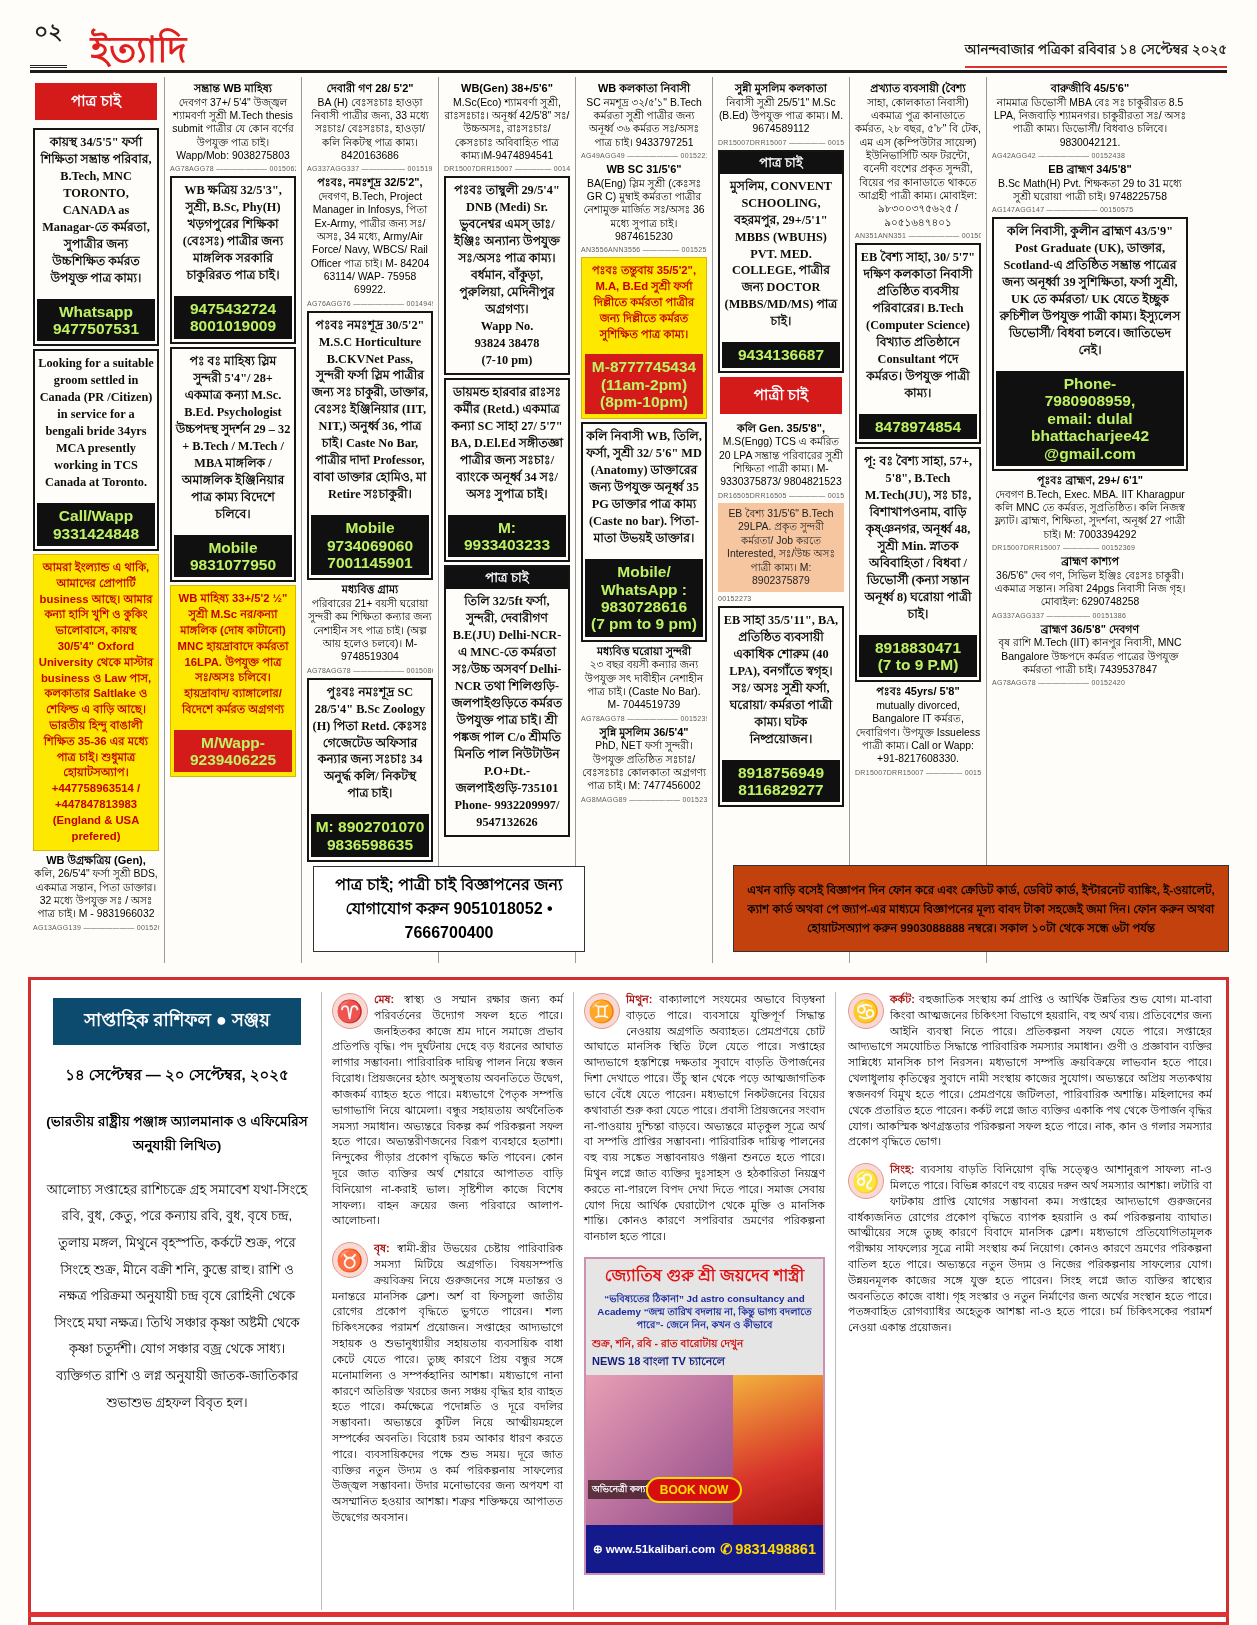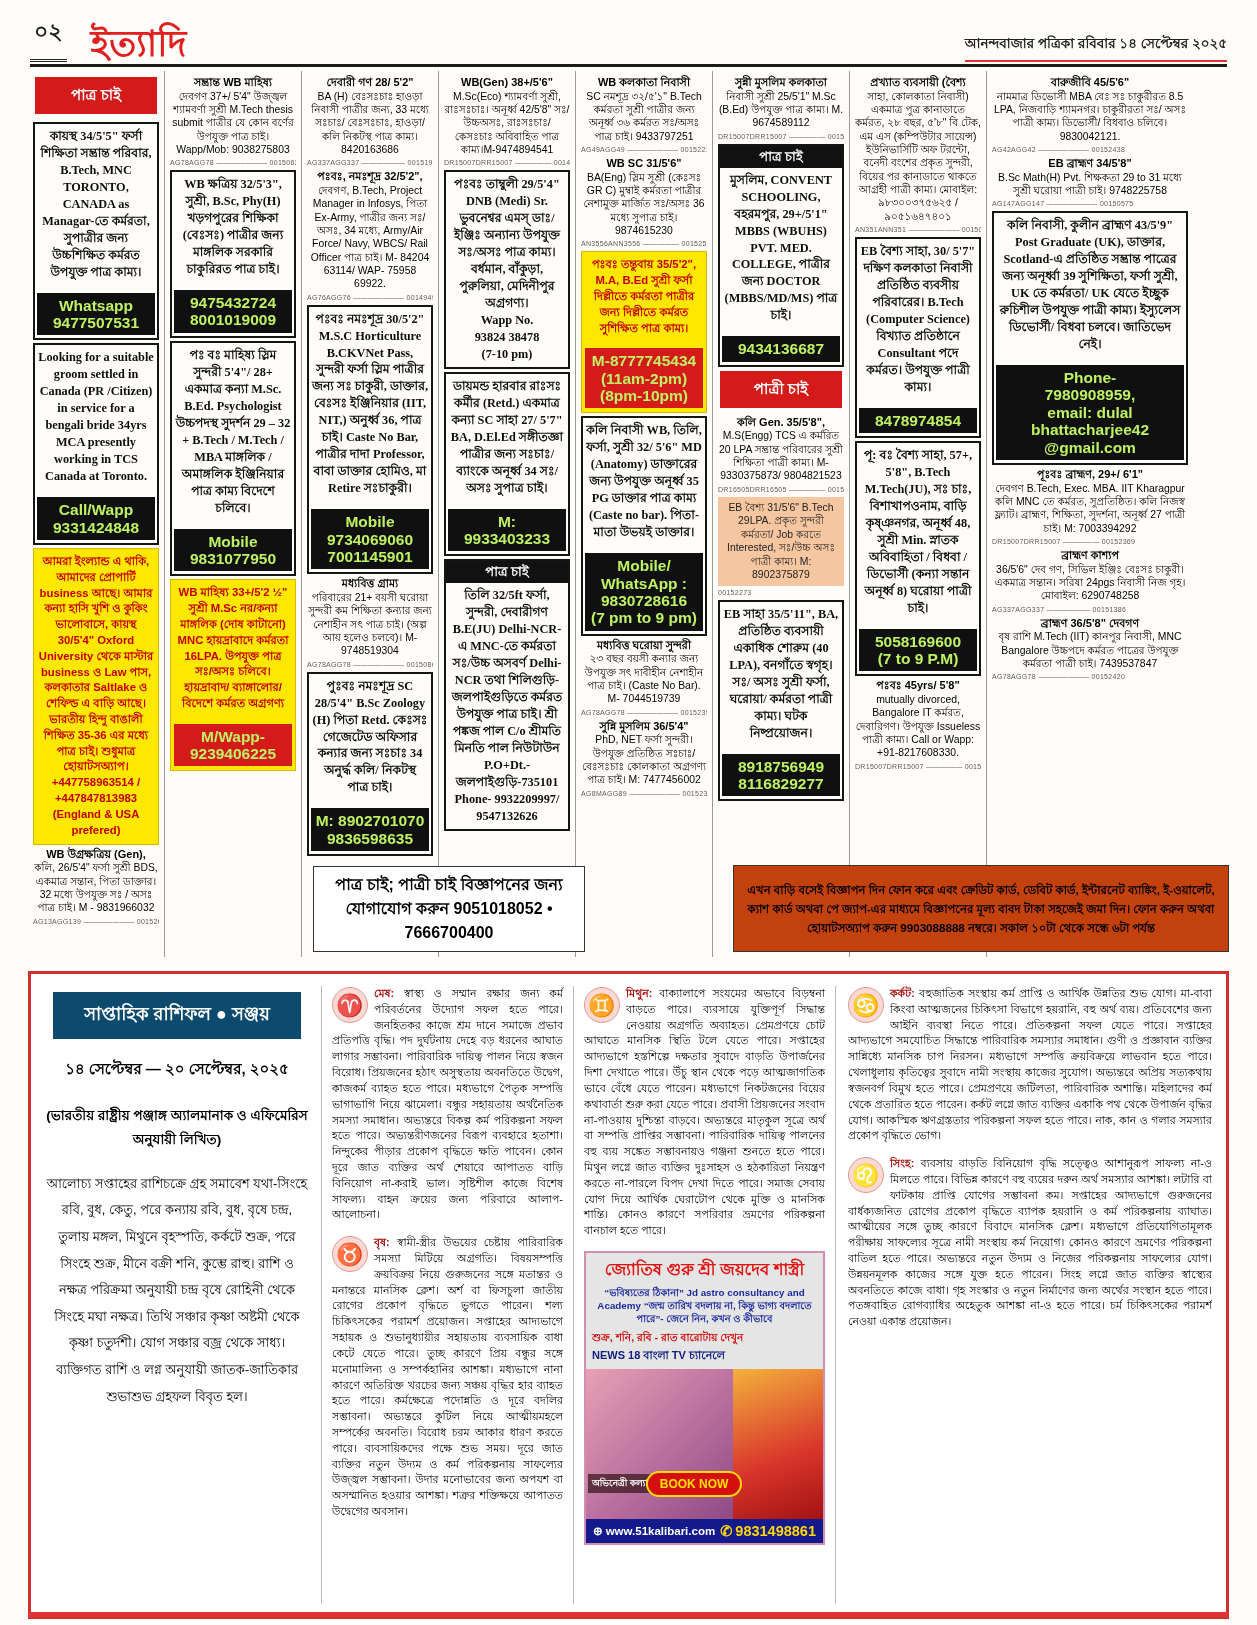--- a/index.html
+++ b/index.html
@@ -5,21 +5,21 @@
   * { box-sizing: border-box; margin: 0; padding: 0; }
   html,body { background:#e8e8e4; }
   body { font-family:"Liberation Sans", sans-serif; }
   .page { position:relative; width:1257px; height:1625px; margin:0 auto; background:#fffdfa; overflow:hidden; }
 
   
   .masthead { display:flex; justify-content:space-between; align-items:flex-end;
     margin:14px 30px 0; border-bottom:3px solid #1b1b1b; padding-bottom:2px; }
   .mast-left { display:flex; align-items:flex-end; gap:14px; }
   .page-number { font-family:"Liberation Serif", serif; font-size:22px; font-weight:bold; color:#222;
-    border-bottom:3px double #222; padding:0 4px 8px; }
+    border-bottom:3px double #222; padding:0 4px 14px; }
   .section-title { color:#e01f1f; font-size:36px; font-weight:bold; font-family:"Liberation Serif", serif;
     line-height:0.9; padding:0 10px 2px; }
   .mast-right { font-size:13.5px; font-weight:bold; color:#222; padding-bottom:4px; border-bottom:2px solid #d33; }
 
   
   .classifieds { position:relative; display:flex; margin:4px 28px 0; height:886px; overflow:hidden; }
   .col { flex:0 0 137px; border-right:1px solid #9a9a9a; padding:2px 5px; overflow:hidden; }
   .col:last-child { flex:0 0 206px; border-right:none; }
   .sec-header { background:#d51a1a; color:#fff; text-align:center; font-weight:bold;
     font-size:15px; padding:6px 2px; margin:4px 2px 8px; }
@@ -70,21 +70,21 @@
   .astro-tv1 { color:#d01212; font-weight:bold; font-size:10.5px; padding:1px 6px 0; }
   .astro-tv2 { color:#15207e; font-weight:bold; font-size:11px; padding:0 6px 3px; }
   .astro-photos { position:relative; height:150px; display:flex; }
   .astro-photo-l { width:62%; background:linear-gradient(135deg,#e8a0b4,#b96f9e 55%,#8d4a85); position:relative; }
   .astro-photo-r { width:38%; background:linear-gradient(160deg,#f3b13c,#d8352b 60%,#a31313); }
   .astro-caption { position:absolute; left:2px; bottom:26px; background:rgba(40,10,10,0.65); color:#fff;
     font-size:9px; font-weight:bold; padding:2px 4px; }
   .book-now { position:absolute; right:34%; bottom:22px; background:#d50f0f; color:#ffe000;
     font-weight:bold; font-size:12px; padding:4px 12px; border-radius:14px; border:2px solid #ffd900; }
   .astro-bar { background:#141a8c; color:#fff; display:flex; justify-content:space-between; align-items:center;
-    padding:4px 7px; font-weight:bold; font-size:11.5px; }
+    padding:16px 7px; font-weight:bold; font-size:11.5px; }
   .astro-web { color:#fff; }
   .astro-phone { color:#ffd900; font-size:14.5px; }
   .icon { display:inline-block; margin-right:3px; }
 
   .bottom-rule { position:absolute; left:28px; right:28px; bottom:8px; height:5px; background:#e03434; }
 </style>
 </head>
 <body>
 
 <div class="page">
@@ -289,21 +289,21 @@
         <div class="ad-code">AN351ANN351 ——————— 00150728</div>
         <div class="ad ad-box">
           <div class="ad-body">EB বৈশ্য সাহা, 30/ 5'7" দক্ষিণ কলকাতা নিবাসী প্রতিষ্ঠিত ব্যবসীয় পরিবারের। B.Tech (Computer Science) বিখ্যাত প্রতিষ্ঠানে Consultant পদে কর্মরত। উপযুক্ত পাত্রী কাম্য।</div>
           <div class="banner banner-black">
             <div>8478974854</div>
           </div>
         </div>
         <div class="ad ad-box">
           <div class="ad-body">পূ: বঃ বৈশ্য সাহা, 57+, 5'8", B.Tech M.Tech(JU), সঃ চাঃ, বিশাখাপওনাম, বাড়ি কৃষ্ঞনগর, অনূর্ধ্ব 48, সুশ্রী Min. স্নাতক অবিবাহিতা / বিধবা / ডিভোর্সী (কন্যা সন্তান অনূর্ধ্ব 8) ঘরোয়া পাত্রী চাই।</div>
           <div class="banner banner-black">
-            <div>5058169600</div>
+            <div>8918830471</div>
             <div>(7 to 9 P.M)</div>
           </div>
         </div>
         <div class="ad ad-plain">
           <div class="ad-title">পঃবঃ 45yrs/ 5'8"</div>
           <div class="ad-body">mutually divorced, Bangalore IT কর্মরত, দেবারিগণ। উপযুক্ত Issueless পাত্রী কাম্য। Call or Wapp: +91-8217608330.</div>
         </div>
         <div class="ad-code">DR15007DRR15007 ————— 00152313</div>
       </div>
       <div class="col">

